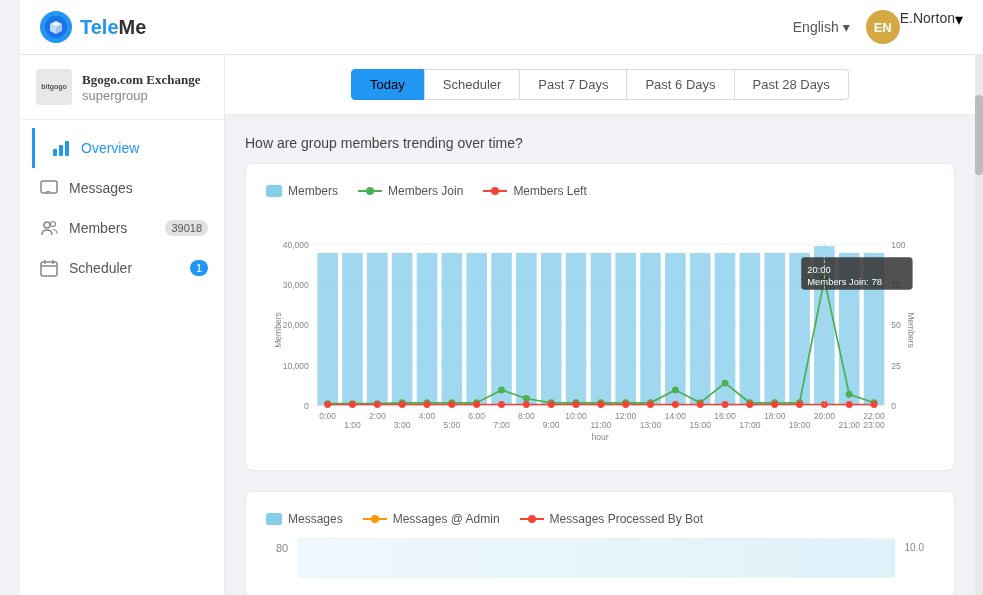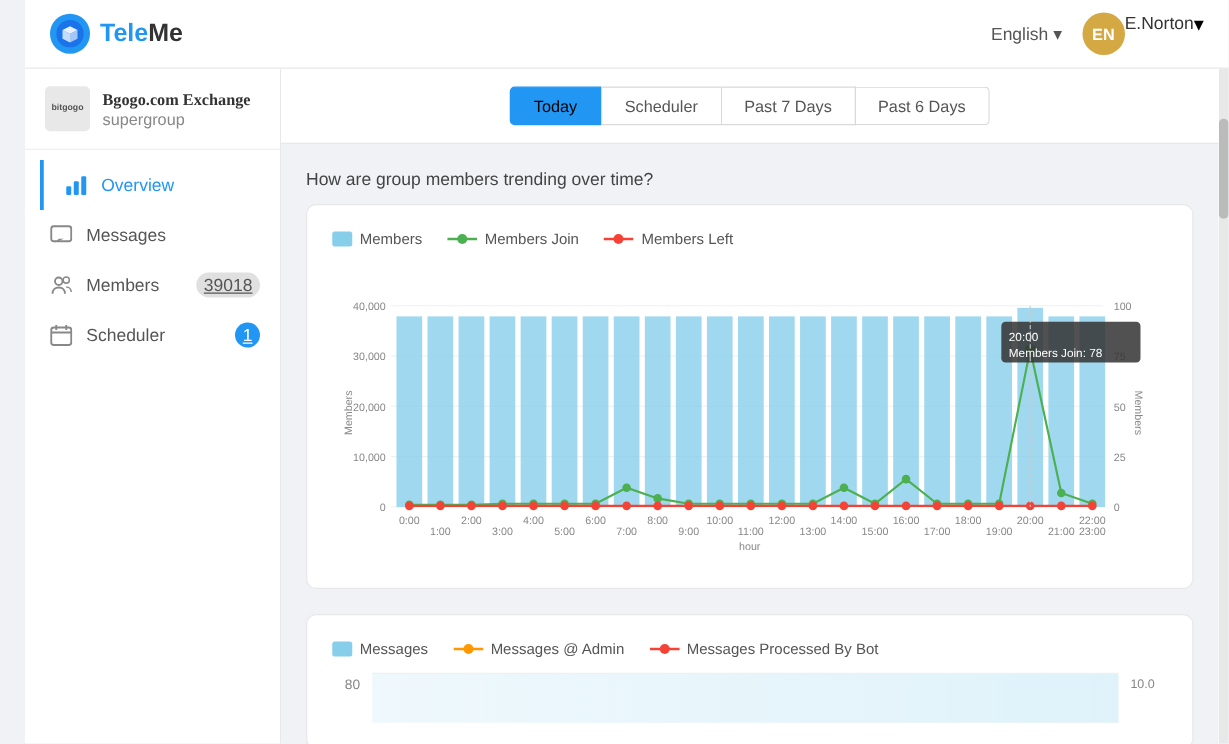--- a/index.html
+++ b/index.html
@@ -26,21 +26,21 @@
     .sidebar { width: 205px; background: #fff; border-right: 1px solid #e8e8e8; display: flex; flex-direction: column; flex-shrink: 0; }
     .group-info { padding: 14px 16px; border-bottom: 1px solid #f0f0f0; display: flex; align-items: center; gap: 10px; }
     .group-logo { width: 36px; height: 36px; background: #e8e8e8; border-radius: 4px; display: flex; align-items: center; justify-content: center; font-size: 8px; color: #888; text-align: center; line-height: 1.2; }
     .group-details .group-name { font-size: 13px; font-weight: 600; color: #333; font-family: Liberation Serif, serif; }
     .group-details .group-type { font-size: 13px; color: #888; }
     .nav-items { padding: 8px 0; }
     .nav-item { display: flex; align-items: center; gap: 10px; padding: 10px 16px; cursor: pointer; position: relative; color: #555; font-size: 14px; }
     .nav-item.active { color: #2196F3; border-left: 3px solid #2196F3; margin-left: 12px; }
     .nav-item:not(.active) { border-left: 3px solid transparent; }
     .nav-icon { width: 20px; height: 20px; display: flex; align-items: center; justify-content: center; flex-shrink: 0; }
-    .nav-badge { background: #e0e0e0; color: #555; font-size: 14px; padding: 2px 6px; border-radius: 10px; margin-left: auto; text-decoration: underline; }
+    .nav-badge { background: #e0e0e0; color: #555; font-size: 11px; padding: 2px 6px; border-radius: 10px; margin-left: auto; }
     .nav-badge.blue { background: #2196F3; color: #fff; }
 
     
     .content { flex: 1; overflow-y: auto; padding: 0; background: #f0f2f5; }
     .content-inner { padding: 0 20px 20px 20px; }
 
     
     .tabs-bar { background: #fff; padding: 14px 20px; display: flex; align-items: center; justify-content: center; border-bottom: 1px solid #e8e8e8; gap: 0; position: sticky; top: 0; z-index: 10; }
     .tab-btn { padding: 7px 18px; font-size: 13px; border: 1px solid #d9d9d9; cursor: pointer; background: #fff; color: #555; }
     .tab-btn:first-child { border-radius: 4px 0 0 4px; }
@@ -178,20 +178,21 @@
     </div>
 
     <div class="content-scroll-wrap">
       <div class="content">
 
         <div class="tabs-bar">
           <button class="tab-btn active">Today</button>
           <button class="tab-btn">Scheduler</button>
           <button class="tab-btn">Past 7 Days</button>
           <button class="tab-btn">Past 6 Days</button>
+          <button class="tab-btn">Past 28 Days</button>
         </div>
 
         <div class="content-inner">
 
           <div class="section">
             <div class="section-title">How are group members trending over time?</div>
             <div class="chart-card">
 
               <div class="chart-legend">
                 <div class="legend-item">

